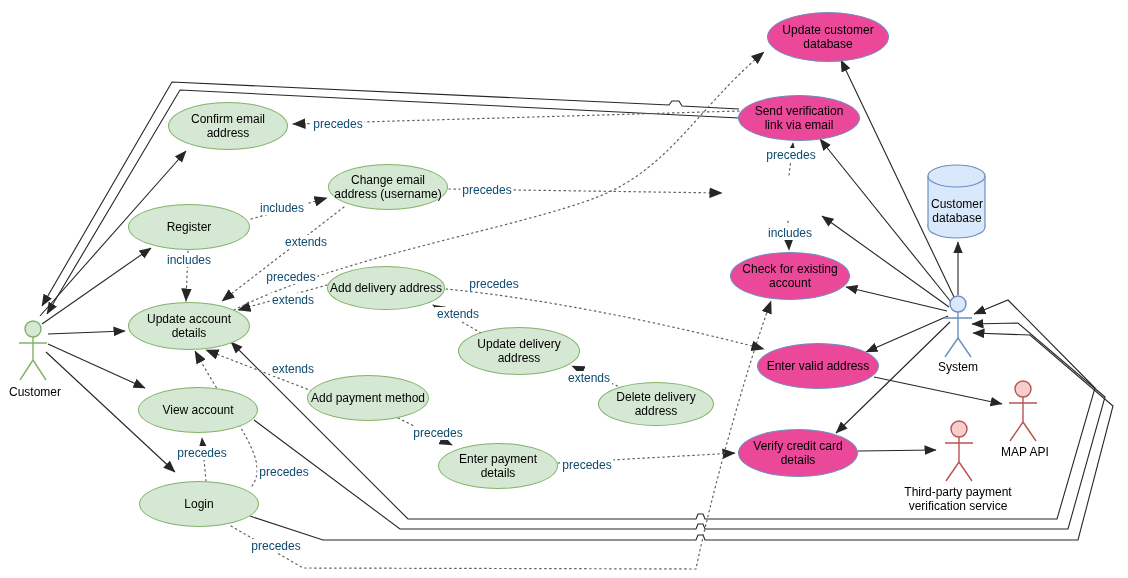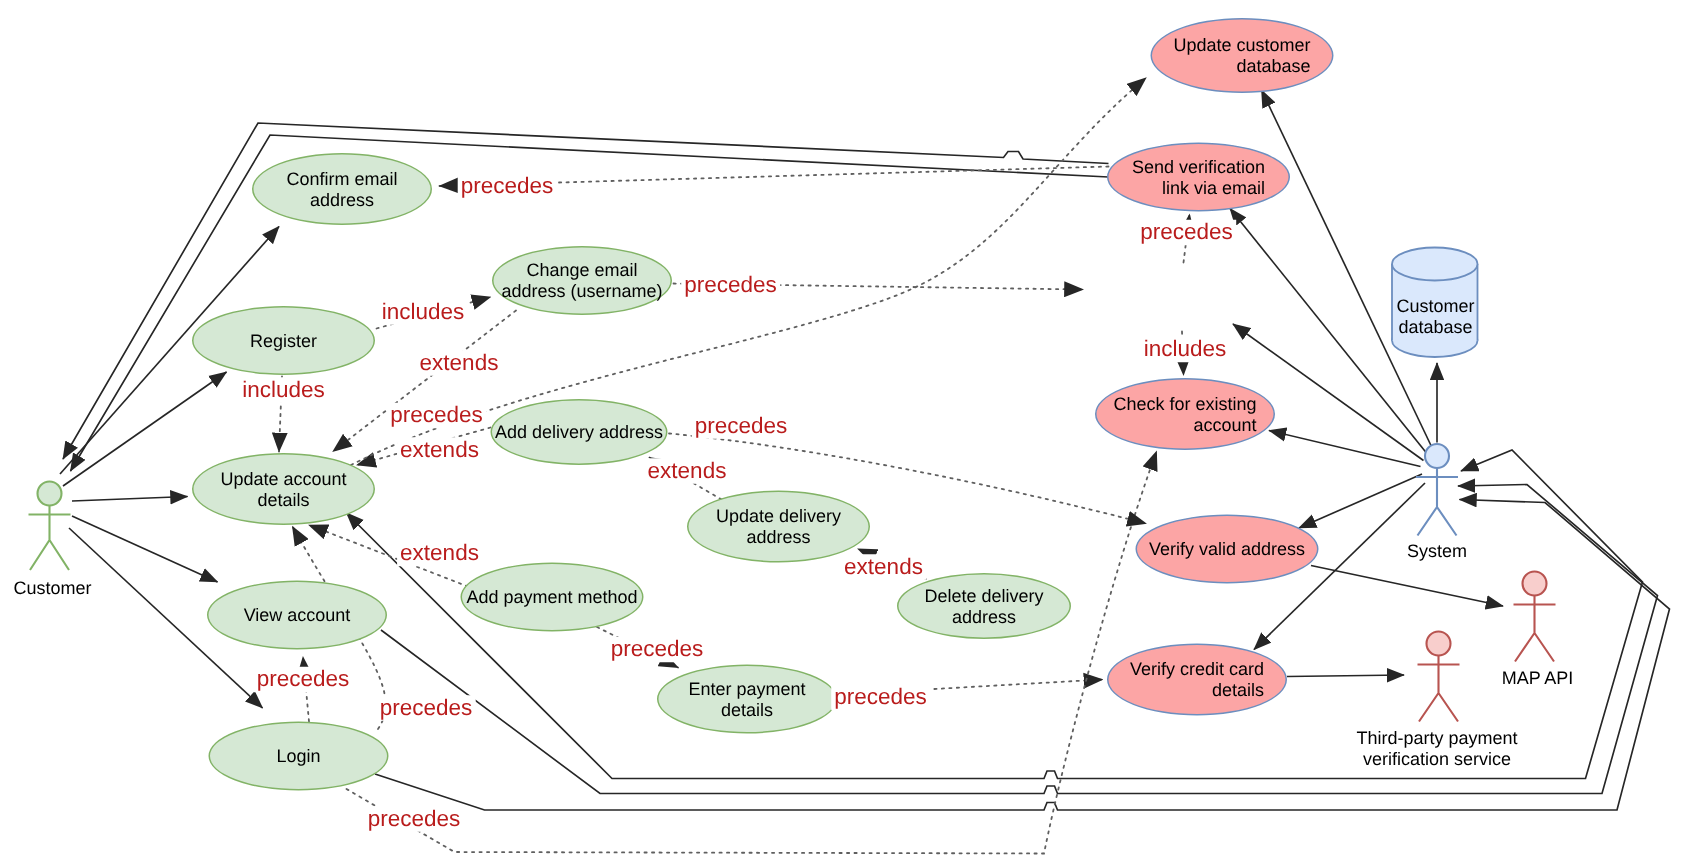--- a/index.html
+++ b/index.html
@@ -4,23 +4,23 @@
 <style>
   html,body{margin:0;padding:0;background:#fff;}
   .canvas{position:relative;width:1128px;height:578px;background:#ffffff;
           font-family:"Liberation Sans",sans-serif;overflow:hidden;}
   svg.edges{position:absolute;left:0;top:0;width:1128px;height:578px;}
   .uc{position:absolute;border:1px solid;border-radius:50%;display:flex;
       align-items:center;justify-content:center;text-align:center;
       font-size:12px;line-height:1.18;white-space:pre-line;color:#000;
       box-sizing:border-box;padding:1px;}
   .uc.green{background:#d5e8d4;border-color:#82b366;}
-  .uc.blue{background:#fca5a5;border-color:#6c8ebf;text-align:right;}
-  .elabel{position:absolute;transform:translate(-50%,-50%);font-size:15px;
-          color:#b91c1c;background:#ffffff;padding:0 2px;white-space:nowrap;}
+  .uc.blue{background:#ec4899;border-color:#6c8ebf;}
+  .elabel{position:absolute;transform:translate(-50%,-50%);font-size:12px;
+          color:#0c4a6e;background:#ffffff;padding:0 2px;white-space:nowrap;}
   .alabel{position:absolute;transform:translateX(-50%);font-size:12px;color:#000;
           text-align:center;white-space:pre-line;line-height:1.2;}
   .dblabel{position:absolute;transform:translateX(-50%);font-size:12px;color:#000;
            text-align:center;white-space:pre-line;line-height:1.15;}
 </style>
 </head>
 <body>
 
 <div class="canvas">
 
@@ -115,21 +115,21 @@
   <div class="uc green" style="left:438px;top:443px;width:120px;height:46px;">Enter payment details</div>
   <div class="uc green" style="left:138px;top:387px;width:120px;height:46px;">View account</div>
   <div class="uc green" style="left:139px;top:481px;width:120px;height:46px;">Login</div>
 
   <div class="uc blue" style="left:767px;top:12px;width:122px;height:50px;">Update customer
 database</div>
   <div class="uc blue" style="left:738px;top:95px;width:122px;height:46px;">Send verification
 link via email</div>
   <div class="uc blue" style="left:730px;top:252px;width:120px;height:48px;">Check for existing
 account</div>
-  <div class="uc blue" style="left:757px;top:343px;width:122px;height:46px;">Verify valid address</div>
+  <div class="uc blue" style="left:757px;top:343px;width:122px;height:46px;">Enter valid address</div>
   <div class="uc blue" style="left:738px;top:429px;width:120px;height:48px;">Verify credit card
 details</div>
 
   <div class="alabel" style="left:35px;top:385px;">Customer</div>
   <div class="alabel" style="left:958px;top:360px;">System</div>
   <div class="alabel" style="left:1025px;top:445px;text-align:right;">MAP API</div>
   <div class="alabel" style="left:958px;top:485px;">Third-party payment
 verification service</div>
   <div class="dblabel" style="left:957px;top:198px;">Customer
 database</div>

